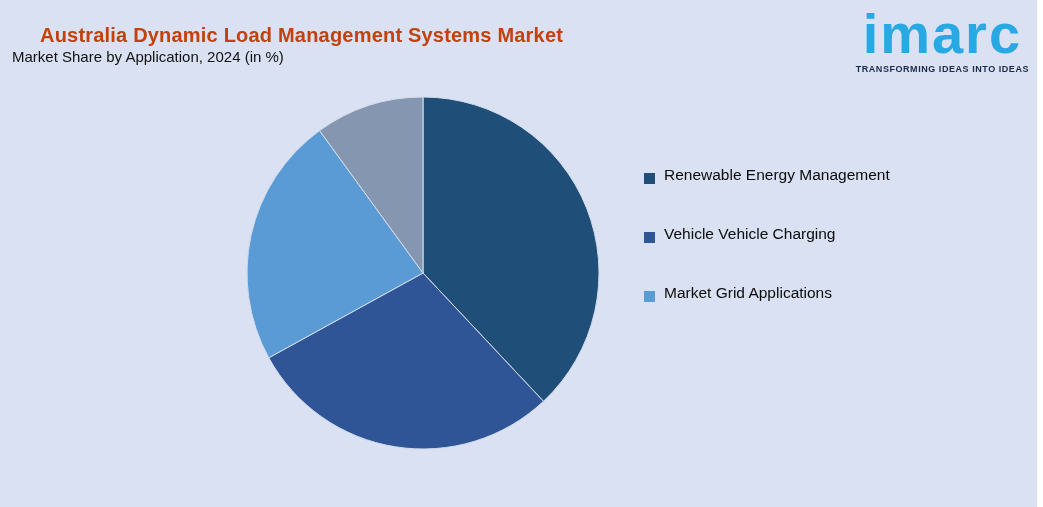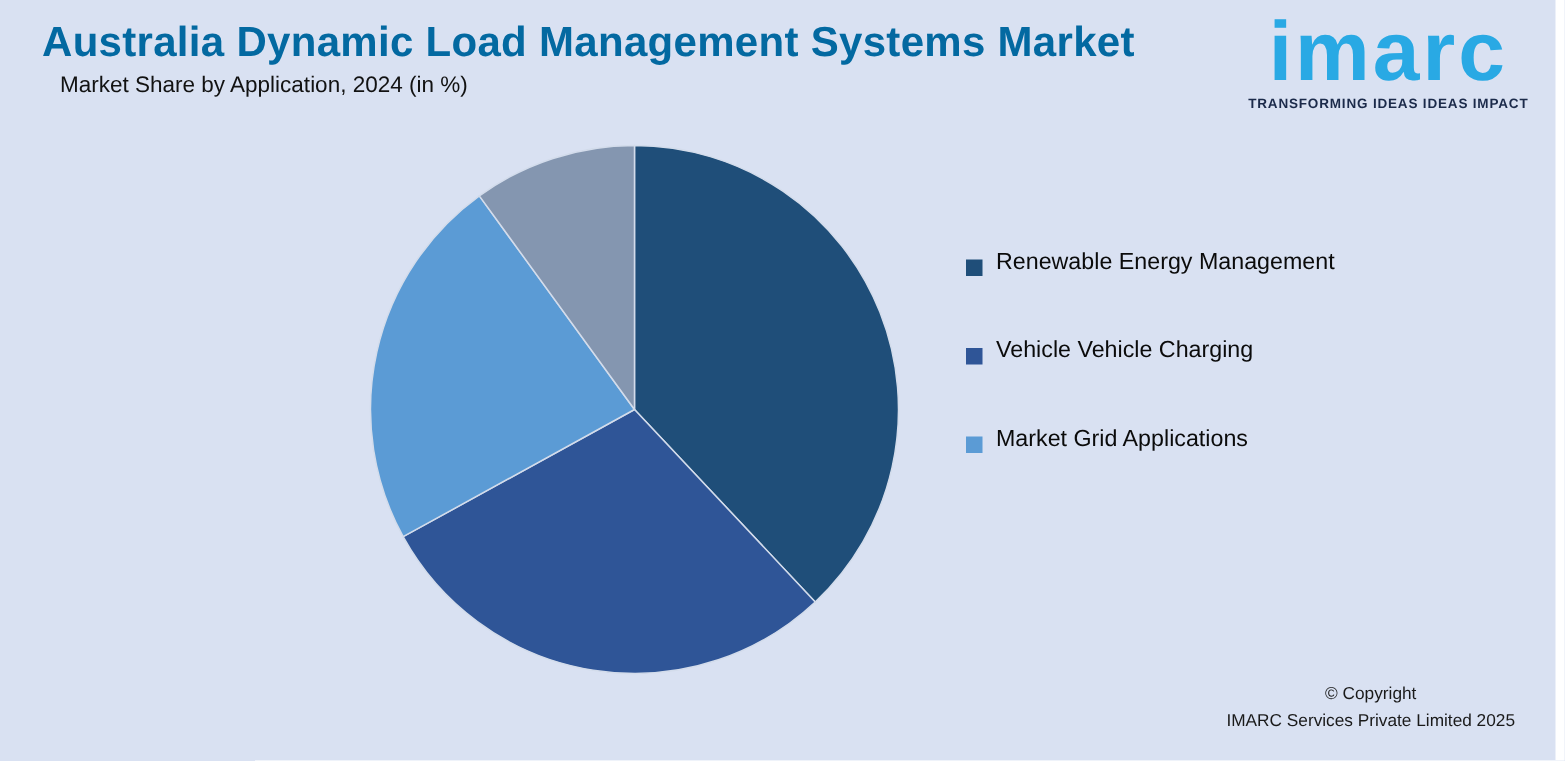--- a/index.html
+++ b/index.html
@@ -8,31 +8,31 @@
     width:1043px;height:507px;
     overflow:hidden;
     font-family:"Liberation Sans", sans-serif;
     background:#D9E1F2;
   }
   .right-strip{
     position:absolute;top:0;right:0;width:6px;height:100%;
     background:#ffffff;
   }
   .page-title{
-    position:absolute;left:28px;top:12px;margin:0;
-    font-size:28px;font-weight:700;color:#0369a1;letter-spacing:.2px;
+    position:absolute;left:28px;top:12px;margin:12px;
+    font-size:20px;font-weight:700;color:#c2410c;letter-spacing:.2px;
     white-space:nowrap;
   }
   .page-subtitle{
-    position:absolute;left:40px;top:48px;
+    position:absolute;left:12px;top:48px;
     font-size:15px;font-weight:400;color:#121212;
     white-space:nowrap;
   }
   .logo{
-    position:absolute;top:6px;right:24px;
+    position:absolute;top:6px;right:14px;
     display:flex;flex-direction:column;align-items:center;
   }
   .logo-word{
     font-size:56px;line-height:1.0;font-weight:700;
     letter-spacing:2px;
   }
   .logo-tag{
     margin-top:2px;
     font-size:9px;font-weight:700;letter-spacing:.55px;
     white-space:nowrap;
@@ -62,21 +62,21 @@
 </head>
 <body>
 
 <div class="canvas" style="background: rgb(217, 225, 242);">
 
   <h1 class="page-title">Australia Dynamic Load Management Systems Market</h1>
   <div class="page-subtitle">Market Share by Application, 2024 (in %)</div>
 
   <div class="logo">
     <div class="logo-word" style="color: rgb(41, 169, 228);">imarc</div>
-    <div class="logo-tag" style="color: rgb(27, 42, 74);">TRANSFORMING IDEAS IDEAS IMPACT</div>
+    <div class="logo-tag" style="color: rgb(27, 42, 74);">TRANSFORMING IDEAS INTO IDEAS</div>
   </div>
 
   <svg id="pie" class="pie-svg" viewBox="0 0 354 354">
       <path d="M 177 177 L 177.00 1.00 A 176 176 0 0 1 297.48 305.30 Z" fill="#1F4E79" stroke="#D3DCEB" stroke-width="1" stroke-linejoin="round"></path>
       <path d="M 177 177 L 297.48 305.30 A 176 176 0 0 1 22.77 261.79 Z" fill="#2F5597" stroke="#D3DCEB" stroke-width="1" stroke-linejoin="round"></path>
       <path d="M 177 177 L 22.77 261.79 A 176 176 0 0 1 73.55 34.61 Z" fill="#5B9BD5" stroke="#D3DCEB" stroke-width="1" stroke-linejoin="round"></path>
       <path d="M 177 177 L 73.55 34.61 A 176 176 0 0 1 177.00 1.00 Z" fill="#8496B0" stroke="#D3DCEB" stroke-width="1" stroke-linejoin="round"></path>
     </svg>
 
   <div id="legend" class="legend">
@@ -87,19 +87,15 @@
       <div class="legend-row">
         <span class="swatch" style="background: rgb(47, 85, 151);"></span>
         <span class="legend-label">Vehicle Vehicle Charging</span>
       </div>
       <div class="legend-row">
         <span class="swatch" style="background: rgb(91, 155, 213);"></span>
         <span class="legend-label">Market Grid Applications</span>
       </div>
     </div>
 
-  <div class="footer">
-    <div>© Copyright</div>
-    <div>IMARC Services Private Limited 2025</div>
-  </div>
 
   <div class="right-strip"></div>
 </div>
 
 </body></html>

